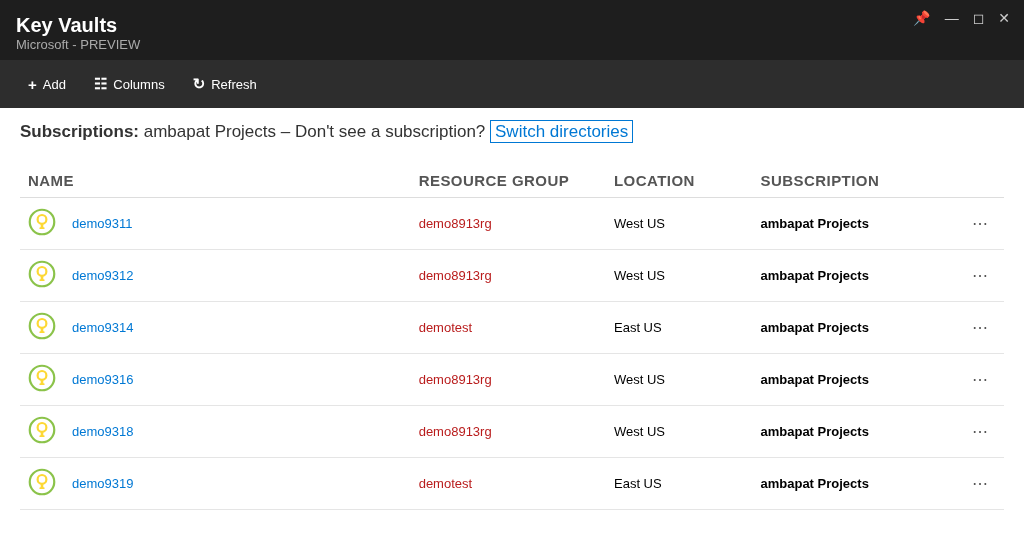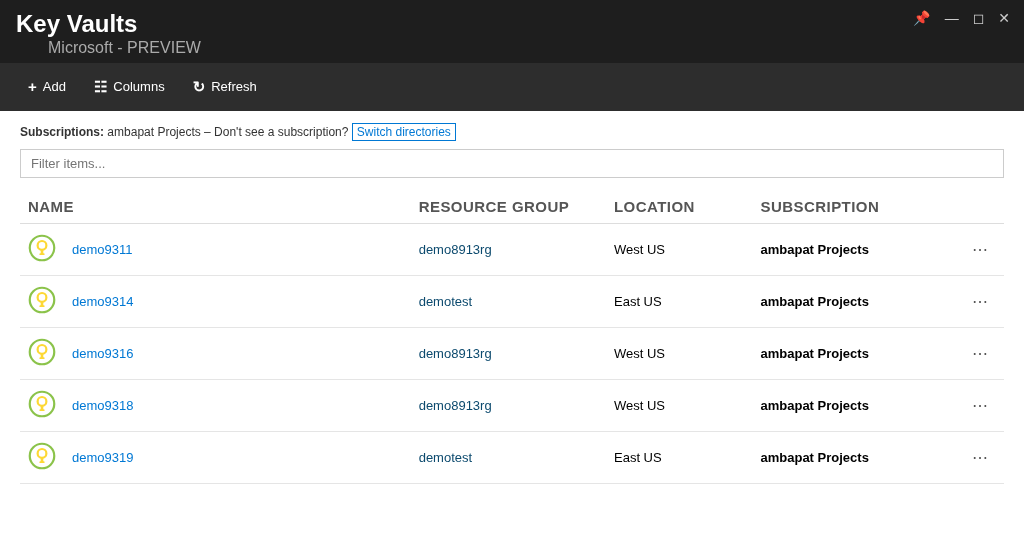--- a/index.html
+++ b/index.html
@@ -10,28 +10,27 @@
       background: #1e1e1e;
       color: #fff;
       display: flex;
       align-items: center;
       padding: 10px 16px 6px 16px;
       position: relative;
       min-height: 60px;
     }
     .title-bar-text { flex: 1; }
     .title-bar-title {
-      font-size: 24px;
+      font-size: 20px;
       font-weight: 600;
       line-height: 1.2;
     }
     .title-bar-subtitle {
-      font-size: 16px;
+      font-size: 13px;
       color: #aaa;
-      margin-left: 32px;
     }
     .title-bar-controls {
       display: flex;
       align-items: center;
       gap: 14px;
       position: absolute;
       top: 10px;
       right: 14px;
     }
     .title-bar-controls span {
@@ -70,23 +69,23 @@
     
     .content {
       background: #fff;
       padding: 14px 20px 0 20px;
       height: calc(554px - 60px - 48px);
       overflow-y: auto;
     }
 
     
     .subscription-bar {
-      font-size: 12px;
+      font-size: 17px;
       color: #333;
-      margin-bottom: 10px;
+      margin-bottom: 24px;
     }
     .subscription-bar strong { font-weight: 600; }
     .subscription-bar a {
       color: #0078d4;
       text-decoration: none;
       border: 1px solid #0078d4;
       padding: 1px 4px;
     }
 
     
@@ -128,21 +127,21 @@
       display: flex;
       align-items: center;
       gap: 16px;
     }
     .kv-icon {
       width: 28px;
       height: 28px;
       flex-shrink: 0;
     }
     .name-link { color: #0078d4; text-decoration: none; }
-    .rg-link { color: #0c4a6e; text-decoration: none; }
+    .rg-link { color: #b91c1c; text-decoration: none; }
     .more-btn {
       background: transparent;
       border: none;
       cursor: pointer;
       font-size: 16px;
       color: #555;
       letter-spacing: 2px;
       padding: 2px 6px;
     }
 
@@ -184,23 +183,20 @@
 </div>
 
 <div class="content">
 
   <div class="subscription-bar">
     <strong>Subscriptions:</strong>
     <span>ambapat Projects – Don't see a subscription?</span>
     <a href="#">Switch directories</a>
   </div>
 
-  <div class="filter-input-wrap">
-    <input class="filter-input" type="text" placeholder="Filter items..." style="">
-  </div>
 
   <table class="table">
     <thead>
       <tr>
         <th class="col-name">NAME</th>
         <th class="col-rg">RESOURCE GROUP</th>
         <th class="col-loc">LOCATION</th>
         <th class="col-sub">SUBSCRIPTION</th>
         <th class="col-more"></th>
       </tr>
@@ -229,20 +225,41 @@
     </tr>
         <tr>
       <td class="col-name">
         <div class="name-cell">
           <span><svg class="kv-icon" viewBox="0 0 32 32" xmlns="http://www.w3.org/2000/svg">
       <circle cx="16" cy="16" r="14" fill="none" stroke="#8bc34a" stroke-width="2.5"></circle>
       <circle cx="16" cy="13" r="5" fill="none" stroke="#fdd835" stroke-width="2.5"></circle>
       <rect x="14.5" y="17.5" width="3" height="6" rx="1" fill="#fdd835"></rect>
       <rect x="13" y="22" width="6" height="2" rx="1" fill="#fdd835"></rect>
     </svg></span>
+          <a class="name-link" href="#">demo9312</a>
+        </div>
+      </td>
+      <td class="col-rg">
+        <a class="rg-link" href="#">demo8913rg</a>
+      </td>
+      <td class="col-loc">West US</td>
+      <td class="col-sub">ambapat Projects</td>
+      <td class="col-more">
+        <button class="more-btn">⋯</button>
+      </td>
+    </tr>
+        <tr>
+      <td class="col-name">
+        <div class="name-cell">
+          <span><svg class="kv-icon" viewBox="0 0 32 32" xmlns="http://www.w3.org/2000/svg">
+      <circle cx="16" cy="16" r="14" fill="none" stroke="#8bc34a" stroke-width="2.5"></circle>
+      <circle cx="16" cy="13" r="5" fill="none" stroke="#fdd835" stroke-width="2.5"></circle>
+      <rect x="14.5" y="17.5" width="3" height="6" rx="1" fill="#fdd835"></rect>
+      <rect x="13" y="22" width="6" height="2" rx="1" fill="#fdd835"></rect>
+    </svg></span>
           <a class="name-link" href="#">demo9314</a>
         </div>
       </td>
       <td class="col-rg">
         <a class="rg-link" href="#">demotest</a>
       </td>
       <td class="col-loc">East US</td>
       <td class="col-sub">ambapat Projects</td>
       <td class="col-more">
         <button class="more-btn">⋯</button>

